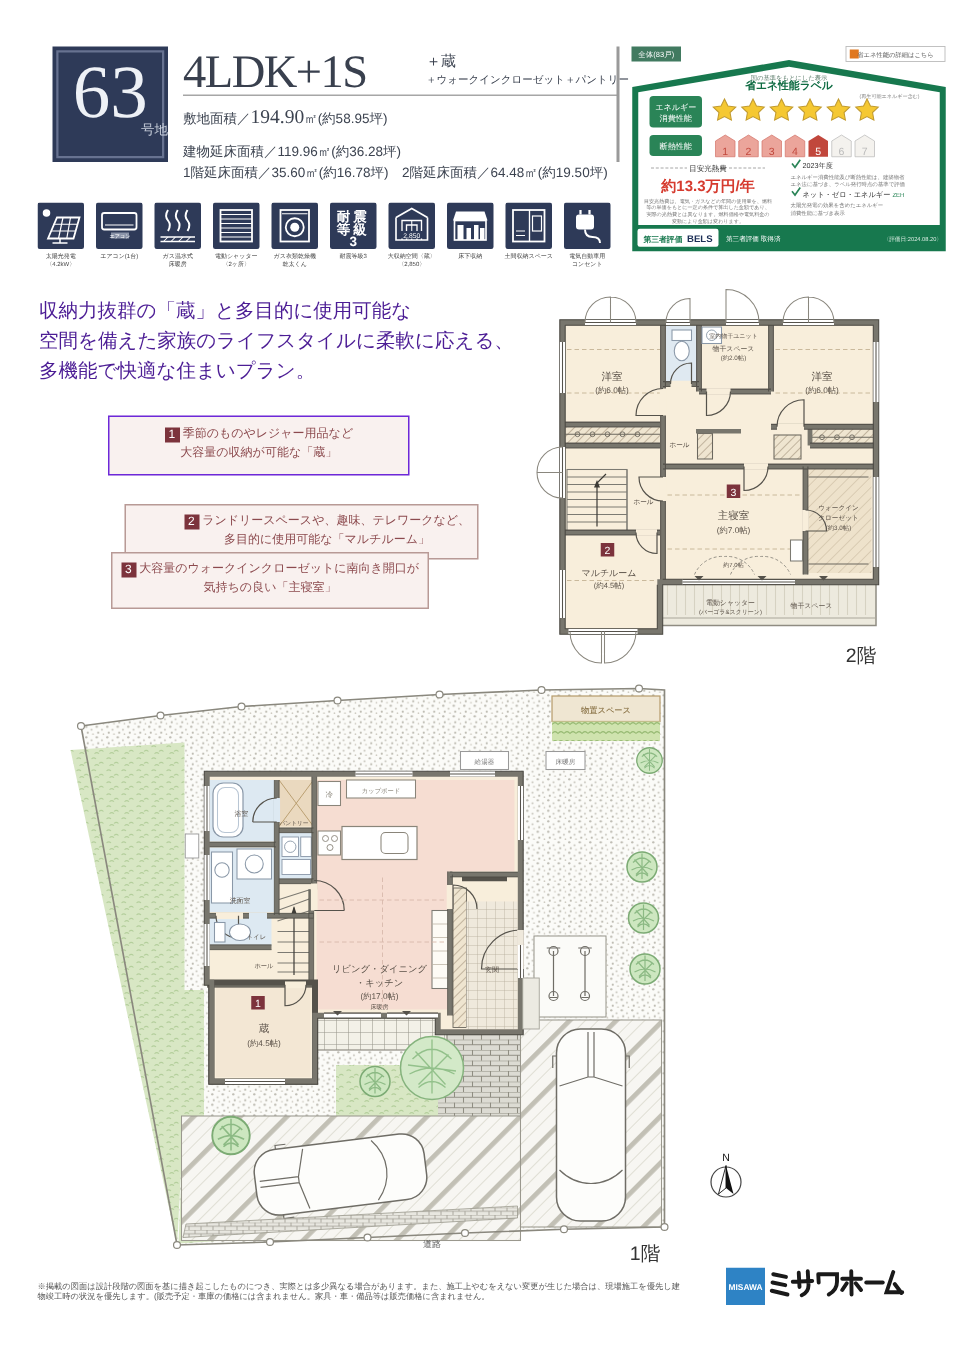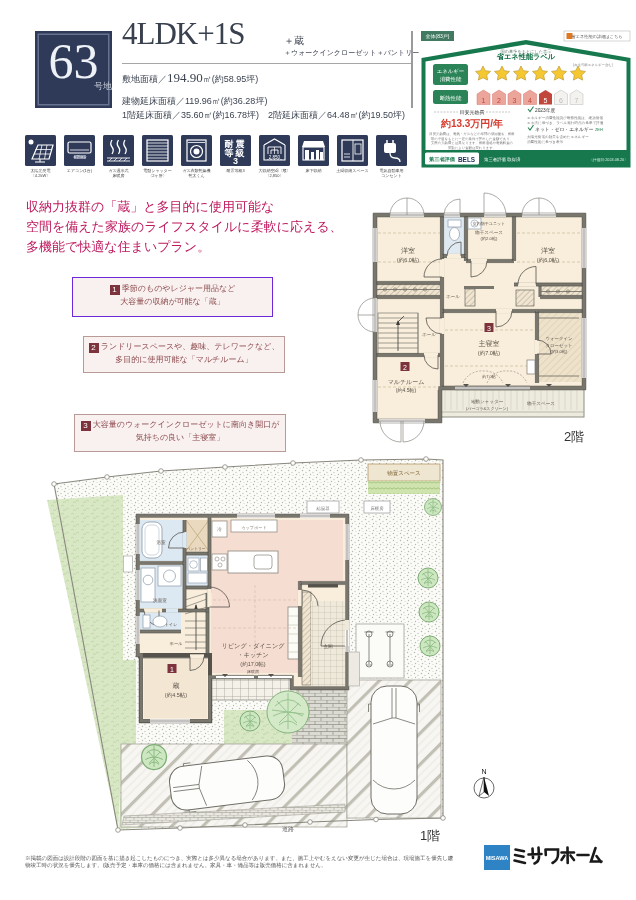--- a/index.html
+++ b/index.html
@@ -8,21 +8,21 @@
 </style>
 </head>
 <body>
 
 <div class="abs" style="left:35px;top:31px;width:77px;height:77px;background:#2e3a58;box-shadow:inset 0 0 0 2.5px #2e3a58, inset 0 0 0 4px #677290;"></div>
 
 <div class="abs" style="left:35px;top:36px;width:77px;text-align:center;color:#eef1f6;font-family:'Liberation Serif',serif;font-size:50px;line-height:50px;">63</div>
 
 <div class="abs" style="left:35px;top:80px;width:77px;text-align:right;color:#c9d0dc;font-size:9px;">号地</div>
 
-<div class="abs" style="left:122px;top:19px;color:#39404e;font-family:'Liberation Serif',serif;font-size:31px;line-height:30px;letter-spacing:-1px;">4LDK+1S</div>
+<div class="abs" style="left:122px;top:33px;color:#39404e;font-family:'Liberation Serif',serif;font-size:31px;line-height:30px;letter-spacing:-1px;">4LDK+1S</div>
 
 <div class="abs" style="left:284px;top:34px;color:#39404e;font-size:10px;">＋蔵</div>
 
 <div class="abs" style="left:284px;top:48px;color:#39404e;font-size:7px;">＋ウォークインクローゼット＋パントリー</div>
 
 <div class="abs" style="left:122px;top:63px;width:290px;height:1px;background:#a6a6a6;"></div>
 
 <div class="abs" style="left:411px;top:31px;width:2px;height:77px;background:#9a9a9a;"></div>
 
 <div class="abs" style="left:122px;top:70px;color:#3c4350;font-size:9px;">敷地面積／<span style="font-family:'Liberation Serif',serif;font-size:13px;">194.90</span>㎡(約58.95坪)</div>
@@ -130,29 +130,29 @@
         <use href="#tile"></use>
 <path d="M11 8 V5 M17 8 V5" stroke="#fff" stroke-width="1.5"></path>
 <rect x="8" y="8" width="12" height="10" rx="2" fill="#fff"></rect>
 <path d="M14 18 q0 5 5 5 q5 0 5 4" fill="none" stroke="#fff" stroke-width="1.3"></path>
 <text x="15.5" y="37" font-size="4" fill="#444" text-anchor="middle">電気自動車用</text>
 <text x="15.5" y="42" font-size="4" fill="#444" text-anchor="middle">コンセント</text>
       </g>
 </svg>
 </div>
 
-<div class="abs" style="left:26px;top:197px;width:330px;color:#be185d;font-size:13px;line-height:20px;">収納力抜群の「蔵」と多目的に使用可能な<br>空間を備えた家族のライフスタイルに柔軟に応える、<br>多機能で快適な住まいプラン。</div>
+<div class="abs" style="left:26px;top:197px;width:330px;color:#4c1d95;font-size:13px;line-height:20px;">収納力抜群の「蔵」と多目的に使用可能な<br>空間を備えた家族のライフスタイルに柔軟に応える、<br>多機能で快適な住まいプラン。</div>
 
 <div class="abs" style="left:72px;top:277px;width:199px;height:34px;background:#f9f1ef;border:1px solid #6d28d9;color:#8c4a4e;font-size:8px;line-height:13px;text-align:center;padding-top:4px;">
 <span style="display:inline-block;background:#7c333c;color:#fff;width:10px;height:10px;line-height:10px;font-size:8px;vertical-align:-1px;">1</span> 季節のものやレジャー用品など<br>大容量の収納が可能な「蔵」</div>
 
-<div class="abs" style="left:83px;top:336px;width:200px;height:32px;background:#f9f1ef;border:1px solid #b89a96;color:#8c4a4e;font-size:8px;line-height:13px;text-align:center;padding-top:3px;">
+<div class="abs" style="left:83px;top:336px;width:200px;height:32px;background:#f9f1ef;border:1px solid #b89a96;color:#8c4a4e;font-size:8px;line-height:13px;text-align:center;padding-top:3px;padding-left:34px;">
 <span style="display:inline-block;background:#7c333c;color:#fff;width:10px;height:10px;line-height:10px;font-size:8px;vertical-align:-1px;">2</span> ランドリースペースや、趣味、テレワークなど、<br>多目的に使用可能な「マルチルーム」</div>
 
-<div class="abs" style="left:74px;top:414px;width:210px;height:33px;background:#f9f1ef;border:1px solid #b89a96;color:#8c4a4e;font-size:8px;line-height:13px;text-align:center;padding-top:3px;">
+<div class="abs" style="left:74px;top:368px;width:210px;height:33px;background:#f9f1ef;border:1px solid #b89a96;color:#8c4a4e;font-size:8px;line-height:13px;text-align:center;padding-top:3px;">
 <span style="display:inline-block;background:#7c333c;color:#fff;width:10px;height:10px;line-height:10px;font-size:8px;vertical-align:-1px;">3</span> 大容量のウォークインクローゼットに南向き開口が<br>気持ちの良い「主寝室」</div>
 
 <div id="energy" class="abs" style="left:420px;top:28px;width:212px;height:142px;">
 <svg width="212" height="142" viewBox="0 0 212 142">
 
 <rect x="1" y="3" width="33" height="10" fill="#417a60"></rect>
 <text x="17.5" y="10.3" font-size="5" fill="#fff" text-anchor="middle">全体(83戸)</text>
 
 <rect x="144" y="3" width="66" height="10" fill="#fff" stroke="#bbb" stroke-width="0.6"></rect>
 <rect x="146.5" y="5" width="6" height="6" fill="#e07820"></rect>

